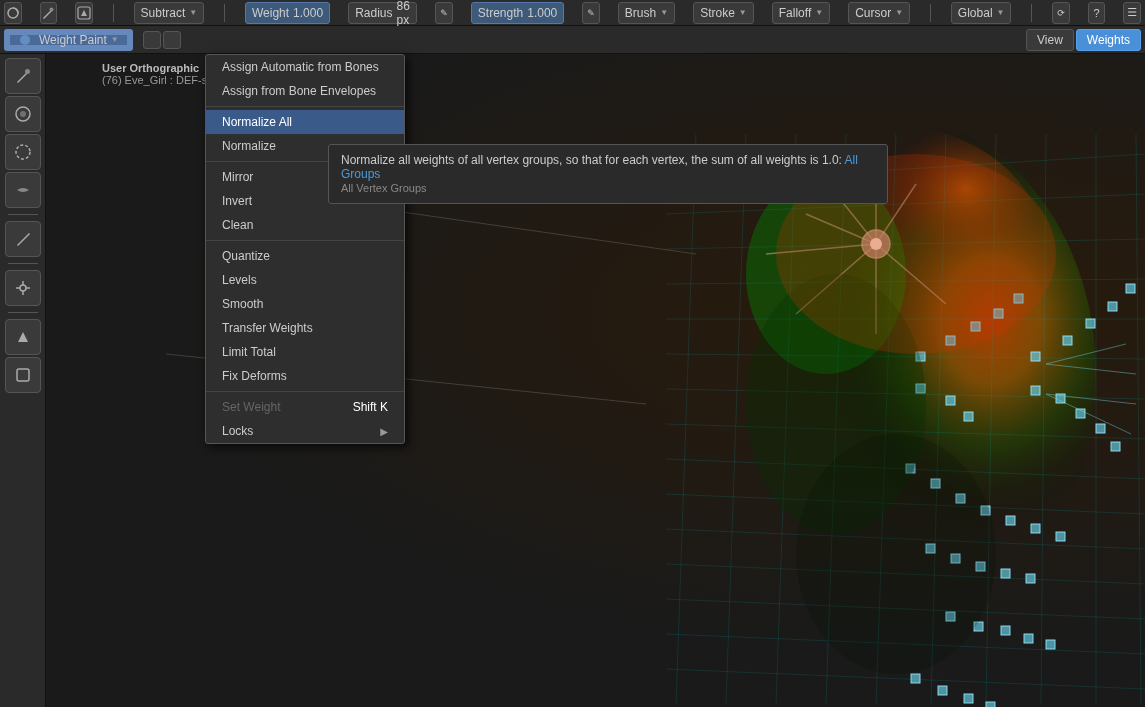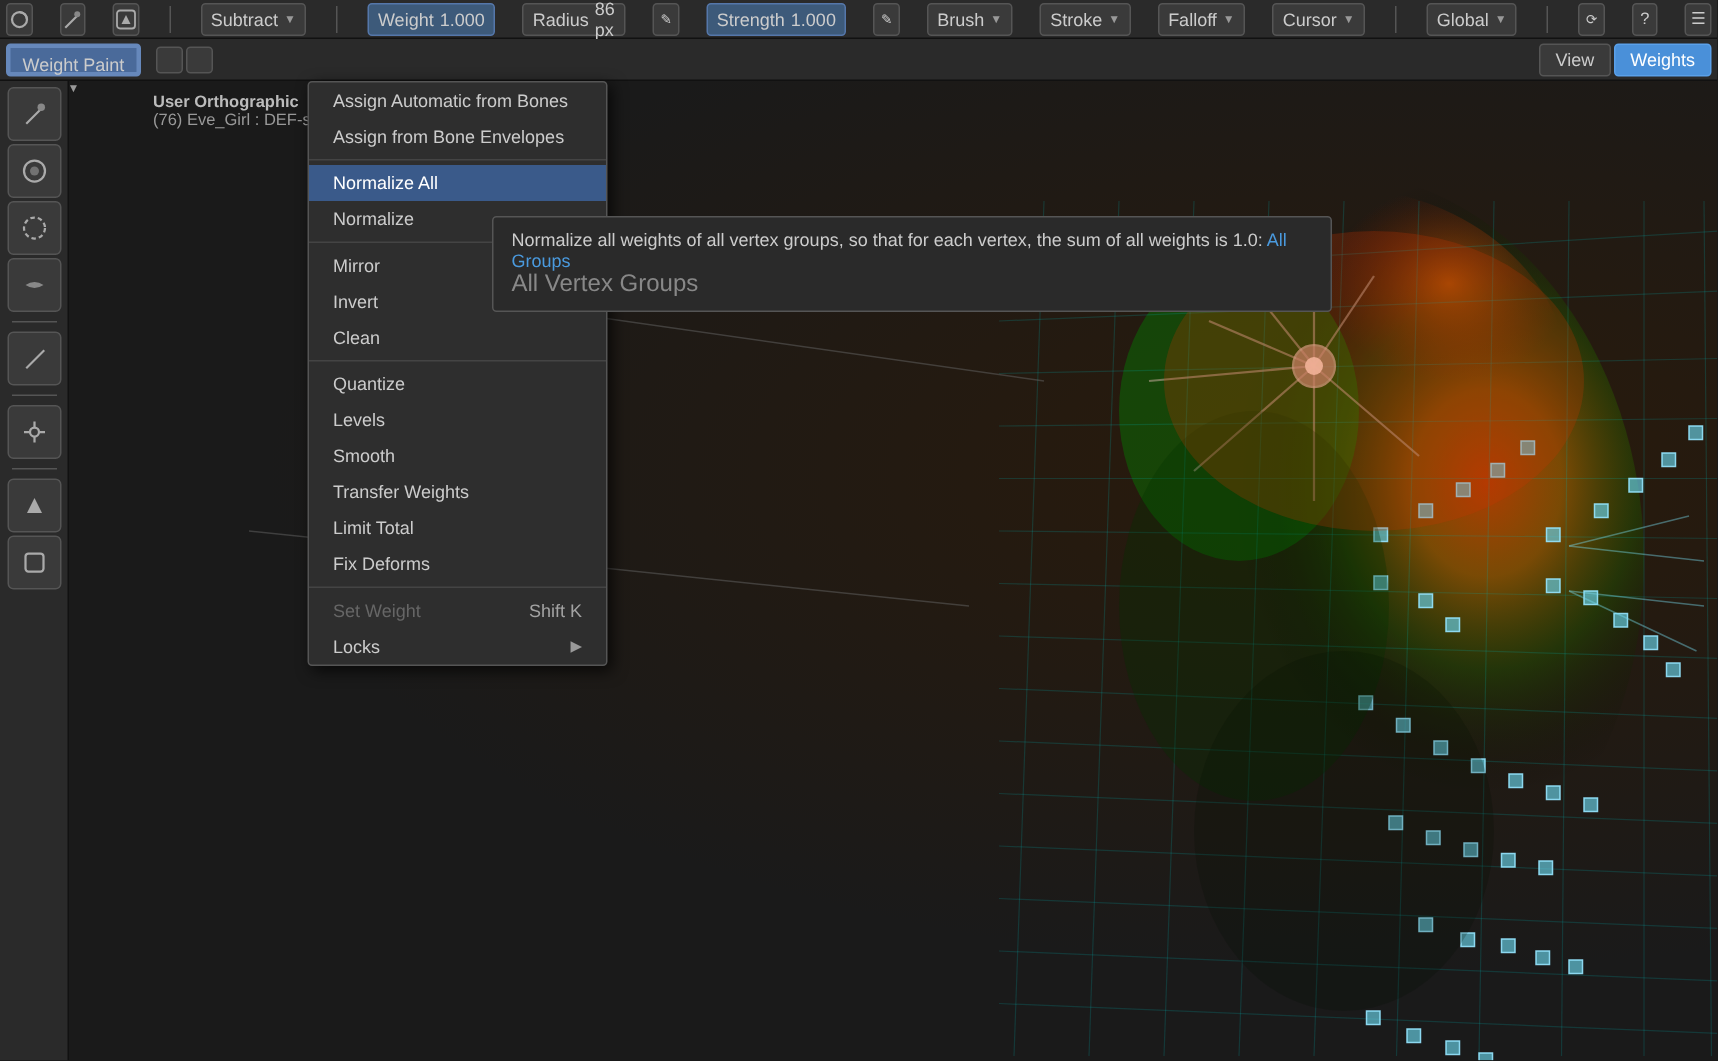--- a/index.html
+++ b/index.html
@@ -100,30 +100,29 @@
       border-bottom: 1px solid #111;
       padding: 0 4px;
       gap: 2px;
       position: relative;
       z-index: 10;
     }
 
     .mode-btn {
       height: 22px;
       background: #3a3a3a;
-      border: 3px solid #eab308;
+      border: 6px solid #eab308;
       border-radius: 3px;
       display: flex;
       align-items: center;
       padding: 0 8px;
       cursor: pointer;
       color: #ccc;
       font-size: 12px;
       gap: 4px;
-      flex-direction: column;
     }
     .mode-btn.active {
       background: #4a6a9a;
       border-color: #6688bb;
     }
 
     .nav-tab {
       height: 22px;
       background: #3a3a3a;
       border: 1px solid #555;
@@ -556,26 +555,26 @@
   <div class="menu-separator"></div>
   <div class="menu-item">Quantize</div>
   <div class="menu-item">Levels</div>
   <div class="menu-item">Smooth</div>
   <div class="menu-item">Transfer Weights</div>
   <div class="menu-item">Limit Total</div>
   <div class="menu-item">Fix Deforms</div>
   <div class="menu-separator"></div>
   <div class="menu-item disabled" style="display:flex;justify-content:space-between;">
     <span>Set Weight</span>
-    <span style="color:#a3a3a3;">Shift K</span>
+    <span style="color:#ffffff;">Shift K</span>
   </div>
   <div class="menu-item" style="display:flex;justify-content:space-between;">
     <span>Locks</span>
     <span class="menu-arrow">▶</span>
   </div>
 </div>
 
 <div id="tooltip">
   <span>Normalize all weights of all vertex groups, so that for each vertex, the sum of all weights is 1.0:</span>
   <span class="tooltip-highlight">All Groups</span>
   <br>
-  <span style="color:#888;font-size:16px;">All Vertex Groups</span>
+  <span style="color:#888;font-size:11px;">All Vertex Groups</span>
 </div>
 
 </body></html>

